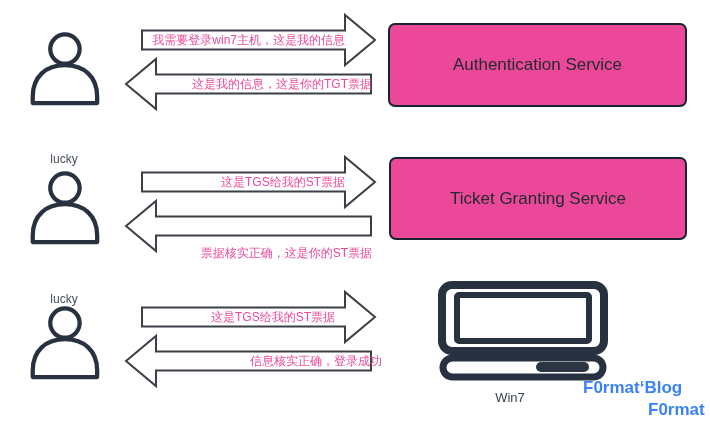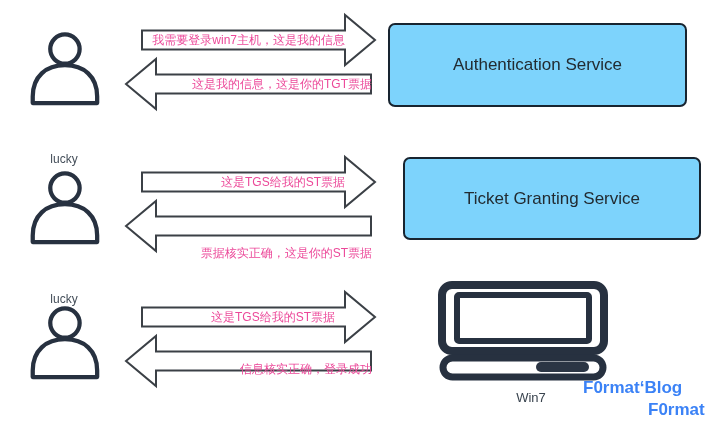--- a/index.html
+++ b/index.html
@@ -18,35 +18,35 @@
   
   .arrow-label {
     position: absolute; height: 19px; line-height: 19px;
     text-align: right; font-size: 12px; color: #ec4899;
     white-space: nowrap; overflow: hidden;
   }
 
   
   .service-box {
     position: absolute;
-    background: #7dd3fc;
+    background: #ec4899;
     border: 2px solid #182430;
     border-radius: 7px;
     display: flex; align-items: center; justify-content: center;
     font-size: 17px; color: #222b31;
     box-sizing: border-box;
   }
 
   .actor-label {
     position: absolute; left: 28px; width: 72px;
     text-align: center; font-size: 12px; color: #444e59; margin-top: 43px;
   }
 
   .win7-label {
-    position: absolute; left: 441px; top: 390px; width: 180px;
+    position: absolute; left: 420px; top: 390px; width: 180px;
     text-align: center; font-size: 13px; color: #39434e;
   }
 
   .watermark {
     position: absolute; font-weight: bold; font-size: 17px;
     color: #3b82f6; white-space: nowrap;
   }
 
   .person-svg, .laptop-svg { position: absolute; }
 </style>
@@ -82,39 +82,39 @@
 <svg class="arrow-svg" style="left:141px; top:156px;" width="236" height="52" viewBox="0 0 236 52">
   <polygon points="1,16.5 204,16.5 204,1 234,26 204,51 204,35.5 1,35.5"></polygon>
 </svg>
 <div class="arrow-label" style="left:141px; top:173px; width:204px;">这是TGS给我的ST票据</div>
 
 <svg class="arrow-svg" style="left:124px; top:200px;" width="249" height="52" viewBox="0 0 249 52">
   <polygon points="2,26 32,1 32,16.5 247,16.5 247,35.5 32,35.5 32,51"></polygon>
 </svg>
 <div class="arrow-label" style="left:154px; top:217px; width:218px;margin-top:27px;">票据核实正确，这是你的ST票据</div>
 
-<div class="service-box" style="left:403px; top:157px; width:298px; height:83px;justify-content:center;">
+<div class="service-box" style="left:389px; top:157px; width:298px; height:83px;justify-content:center;">
   <span>Ticket Granting Service</span>
 </div>
 
 <svg class="person-svg" style="left:28px; top:303px;" width="72" height="78" viewBox="0 0 76 80">
   <circle cx="39" cy="20" r="15.5" fill="#fff" stroke="#273140" stroke-width="4.5"></circle>
   <path d="M 5 77 L 5 70 C 5 49 19 37 39 37 C 59 37 73 49 73 70 L 73 77 Z" fill="#fff" stroke="#273140" stroke-width="4.5" stroke-linejoin="round"></path>
 </svg>
 <div class="actor-label" style="top:385px;">lucky</div>
 
 <svg class="arrow-svg" style="left:141px; top:291px;" width="236" height="52" viewBox="0 0 236 52">
   <polygon points="1,16.5 204,16.5 204,1 234,26 204,51 204,35.5 1,35.5"></polygon>
 </svg>
 <div class="arrow-label" style="left:131px; top:308px; width:204px;">这是TGS给我的ST票据</div>
 
 <svg class="arrow-svg" style="left:124px; top:335px;" width="249" height="52" viewBox="0 0 249 52">
   <polygon points="2,26 32,1 32,16.5 247,16.5 247,35.5 32,35.5 32,51"></polygon>
 </svg>
-<div class="arrow-label" style="left:154px; top:352px; width:218px;margin-top:8px;">信息核实正确，登录成功</div>
+<div class="arrow-label" style="left:164px; top:352px; width:218px;">信息核实正确，登录成功</div>
 
 <svg class="laptop-svg" style="left:433px; top:278px;" width="180" height="104" viewBox="0 0 180 104">
   <rect x="9" y="7" width="162" height="66" rx="10" fill="#fff" stroke="#273140" stroke-width="8"></rect>
   <rect x="24" y="17" width="132" height="46" rx="2" fill="#fff" stroke="#273140" stroke-width="6"></rect>
   <rect x="10" y="80" width="160" height="19" rx="9.5" fill="#fff" stroke="#273140" stroke-width="7"></rect>
   <rect x="103" y="84" width="53" height="10" rx="5" fill="#2b3544"></rect>
 </svg>
 <div class="win7-label">Win7</div>
 
 <div class="watermark" style="left:583px; top:378px;">F0rmat‘Blog</div>

